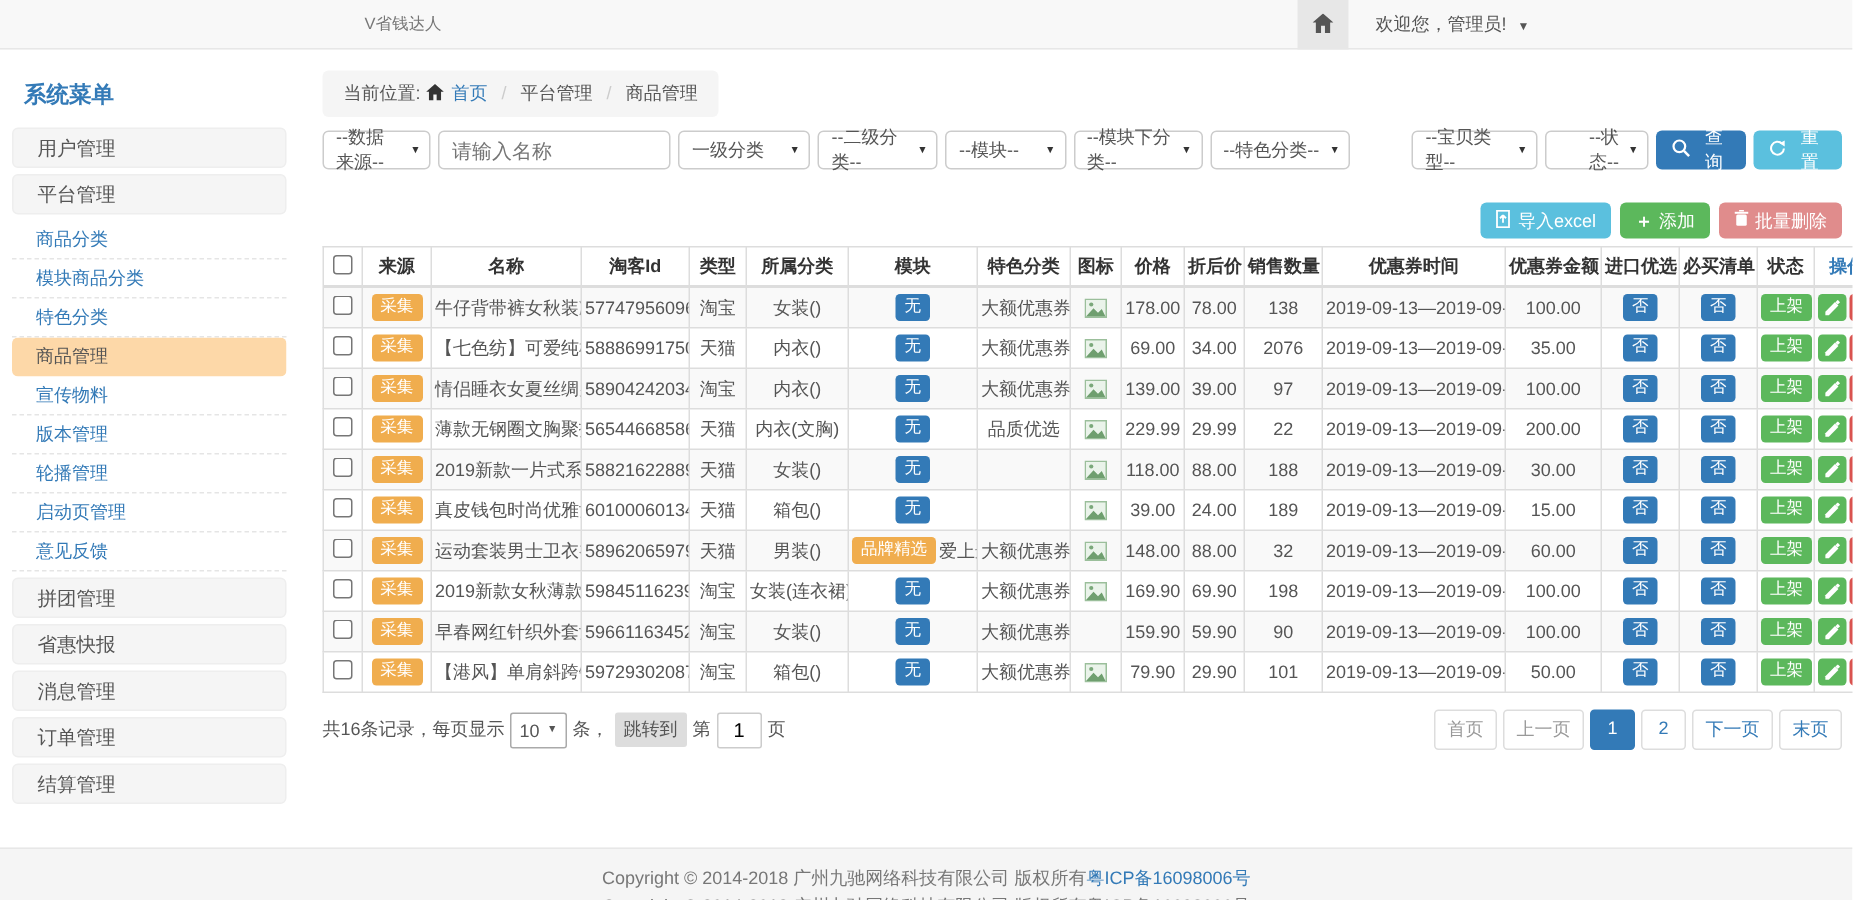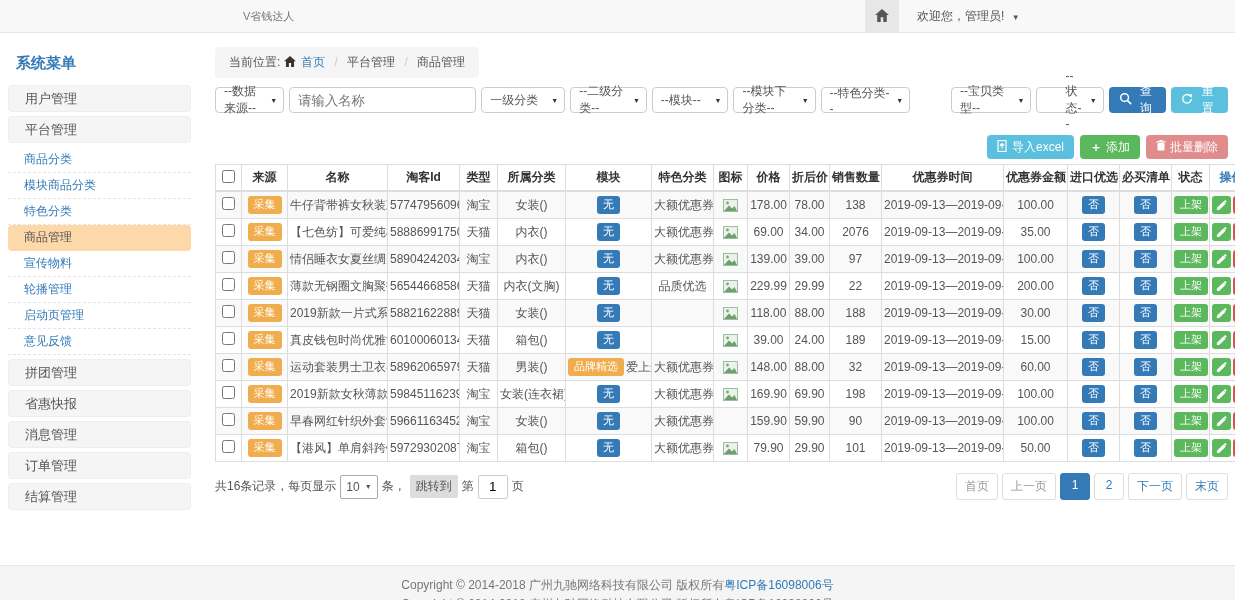--- a/index.html
+++ b/index.html
@@ -26,21 +26,21 @@
   .main { position:absolute; left:215px; top:33px; width:1013px; }
   .breadcrumb { display:inline-block; background:#f5f5f5; border-radius:4px; padding:7px 14px; margin-top:14px; color:#555; }
   .breadcrumb .home-link { color:#337ab7; cursor:pointer; }
   .breadcrumb .sep { color:#ccc; margin:0 6px; }
   .crumb-home-icon { display:inline-block; vertical-align:-1px; margin-right:2px; }
 
   
   .filters { display:flex; gap:5px; margin-top:9px; align-items:flex-end; }
   .fake-select { height:26px; border:1px solid #ccc; border-radius:4px; background:#fff; display:flex; align-items:center; justify-content:space-between; padding:0 6px 0 8px; color:#555; cursor:pointer; }
   .fake-select .caret { font-size:7px; color:#333; margin-left:6px; }
-  .txt-input { height:26px; border:1px solid #ccc; border-radius:4px; padding:0 8px; width:187px; color:#555; outline:none; }
+  .txt-input { height:26px; border:1px solid #ccc; border-radius:4px; padding:0 8px; width:155px; color:#555; outline:none; }
   .btn { height:26px; border:none; border-radius:4px; color:#fff; display:inline-flex; align-items:center; gap:4px; padding:0 10px; cursor:pointer; font-size:12px; font-family:inherit; }
   .btn-primary { background:#337ab7; }
   .btn-info { background:#5bc0de; }
   .btn-success { background:#5cb85c; }
   .btn-danger-soft { background:#e08c8c; }
 
   
   .toolbar { display:flex; justify-content:flex-end; gap:6px; margin-top:22px; }
   .toolbar .btn { height:24px; }
 
@@ -103,20 +103,21 @@
   <div class="side-title">系统菜单</div>
   <div id="side-items">
       <div class="side-group">用户管理</div>
       <div class="side-group">平台管理</div>
       <div class="side-sub-wrap">
         <div class="side-sub">商品分类</div>
         <div class="side-sub">模块商品分类</div>
         <div class="side-sub">特色分类</div>
         <div class="side-sub active">商品管理</div>
         <div class="side-sub">宣传物料</div>
+        <div class="side-sub">版本管理</div>
         <div class="side-sub">轮播管理</div>
         <div class="side-sub">启动页管理</div>
         <div class="side-sub">意见反馈</div>
       </div>
       <div class="side-group">拼团管理</div>
       <div class="side-group">省惠快报</div>
       <div class="side-group">消息管理</div>
       <div class="side-group">订单管理</div>
       <div class="side-group" style="height: 27px;">结算管理</div>
     </div>

